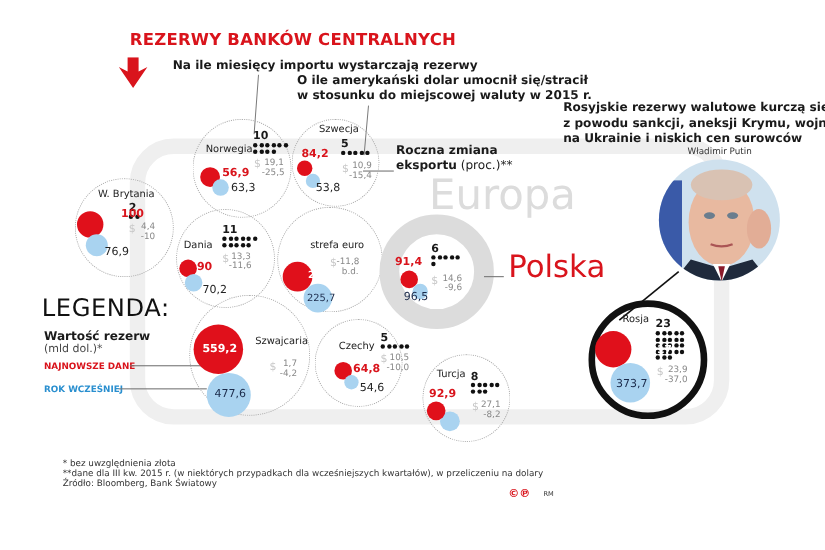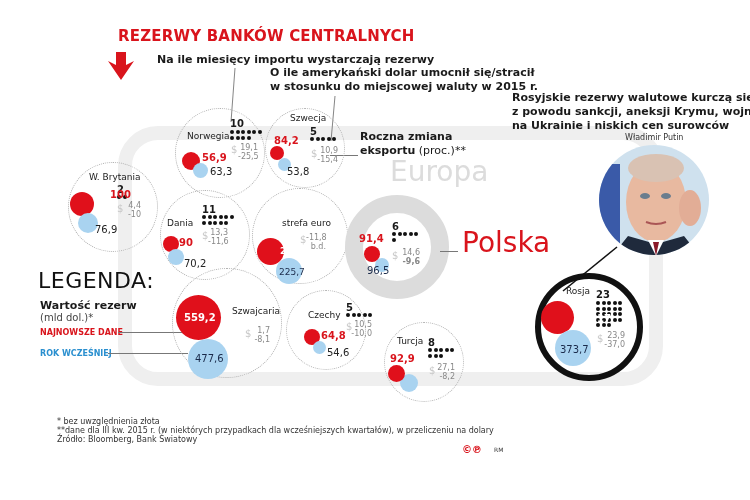--- a/index.html
+++ b/index.html
@@ -3,21 +3,21 @@
 <meta charset="utf-8">
 <style>
   * { box-sizing: border-box; margin: 0; padding: 0; }
   html, body { width: 750px; height: 500px; background: #ffffff; overflow: hidden; }
   body { position: relative; font-family: "DejaVu Sans", sans-serif; color: #1a1a1a; }
   .abs { position: absolute; }
   .title { left: 118px; top: 27px; font-size: 15px; font-weight: bold; color: #d9141c; letter-spacing: 0.2px; white-space: nowrap; }
   .arrow { left: 105px; top: 52px; width: 32px; height: 30px; }
   .q { font-size: 11px; font-weight: bold; white-space: nowrap; line-height: 14px; }
   .bg-panel { left: 118px; top: 126px; width: 545px; height: 260px; border: 14px solid #efefef; border-radius: 40px; }
-  .europa { left: 390px; top: 155px; font-size: 28px; color: #dcdcdc; }
+  .europa { left: 390px; top: 155px; font-size: 38px; color: #dcdcdc; }
   .polska { left: 462px; top: 226px; font-size: 28px; color: #d9141c; }
   .ring { border-radius: 50%; border: 1px dotted #b0b0b0; }
   .cname { font-size: 9px; color: #222; white-space: nowrap; }
   .dotrow { display: flex; flex-wrap: wrap; gap: 1.5px; }
   .dot { width: 4px; height: 4px; border-radius: 50%; background: #111; }
   .cnt { font-size: 10px; font-weight: bold; }
   .red { background: #e0101b; border-radius: 50%; }
   .blue { background: #a9d3f0; border-radius: 50%; }
   .rv { font-size: 10px; font-weight: bold; color: #d9141c; white-space: nowrap; }
   .bv { font-size: 10px; color: #222; white-space: nowrap; }
@@ -179,39 +179,39 @@
     <span class="dot"></span>
     <span class="dot"></span>
   <span class="dot"></span>
 </div>
 <div class="abs rv" style="left:359px;top:233px;">91,4</div>
 <div class="abs red" style="left:364px;top:246px;width:16px;height:16px;"></div>
 <div class="abs blue" style="left:375px;top:258px;width:14px;height:14px;"></div>
 <div class="abs" style="left:367px;top:265px;font-size:10px;color:#1a2a4a;">96,5</div>
 <div class="abs dol" style="left:392px;top:250px;">$</div>
 <div class="abs st" style="left:400px;top:248px;width:20px;">14,6</div>
-<div class="abs st" style="left:400px;top:257px;width:20px;font-weight:bold;">-9,6</div>
+<div class="abs st" style="left:400px;top:257px;width:20px;">-9,6</div>
 
 <div class="abs legend-title">LEGENDA:</div>
 <div class="abs" style="left:40px;top:299px;font-size:11px;font-weight:bold;white-space:nowrap;">Wartość rezerw</div>
 <div class="abs" style="left:40px;top:312px;font-size:10px;color:#444;white-space:nowrap;">(mld dol.)*</div>
 <div class="abs small" style="left:40px;top:328px;color:#d9141c;font-weight:bold;">NAJNOWSZE DANE</div>
 <div class="abs line" style="left:118px;top:332px;width:66px;"></div>
 <div class="abs small" style="left:40px;top:349px;color:#2a8fcf;font-weight:bold;">ROK WCZEŚNIEJ</div>
 <div class="abs line" style="left:108px;top:353px;width:80px;"></div>
 
 <div class="abs ring" style="left:172px;top:268px;width:110px;height:110px;"></div>
 <div class="abs cname" style="left:232px;top:306px;">Szwajcaria</div>
 <div class="abs red" style="left:176px;top:295px;width:45px;height:45px;"></div>
 <div class="abs" style="left:184px;top:312px;font-size:10px;font-weight:bold;color:#fff;">559,2</div>
 <div class="abs blue" style="left:188px;top:339px;width:40px;height:40px;"></div>
 <div class="abs" style="left:195px;top:353px;font-size:10px;color:#1a2a4a;">477,6</div>
 <div class="abs dol" style="left:245px;top:328px;">$</div>
 <div class="abs st" style="left:252px;top:326px;width:18px;">1,7</div>
-<div class="abs st" style="left:252px;top:335px;width:18px;">-8,1</div>
+<div class="abs st" style="left:252px;top:335px;width:18px;">-4,2</div>
 
 <div class="abs ring" style="left:286px;top:290px;width:80px;height:80px;"></div>
 <div class="abs cname" style="left:308px;top:310px;">Czechy</div>
 <div class="abs cnt" style="left:346px;top:302px;">5</div>
 <div class="abs dotrow" style="left:346px;top:313px;width:30px;">
   <span class="dot"></span>
     <span class="dot"></span>
     <span class="dot"></span>
     <span class="dot"></span>
     <span class="dot"></span>

